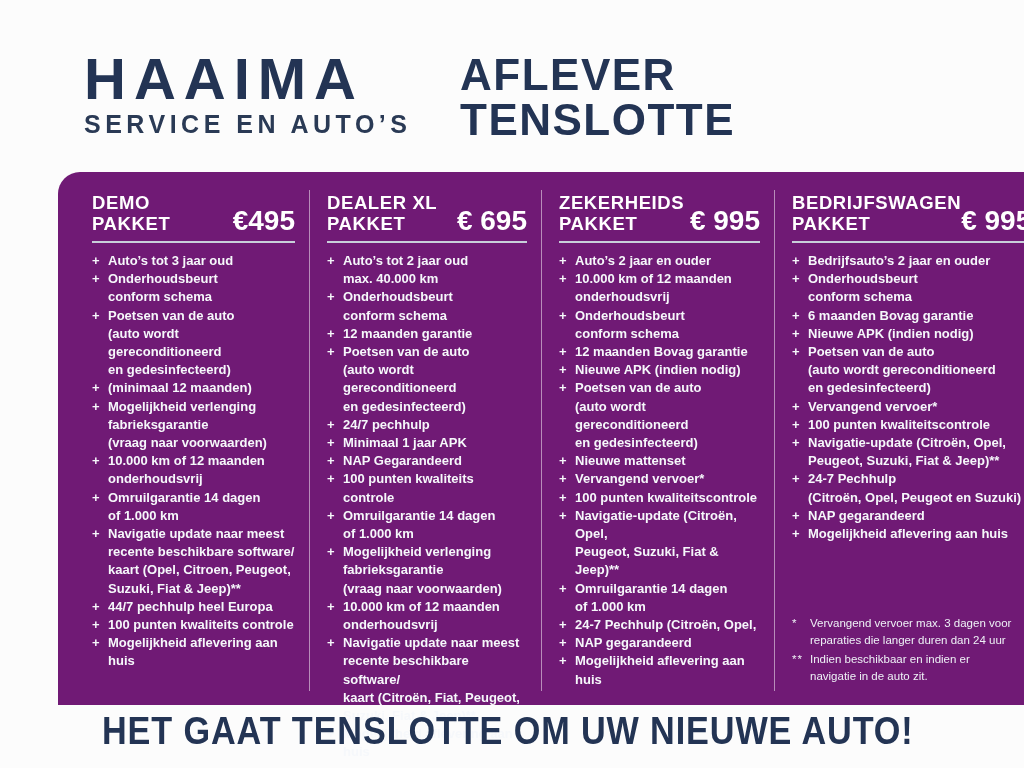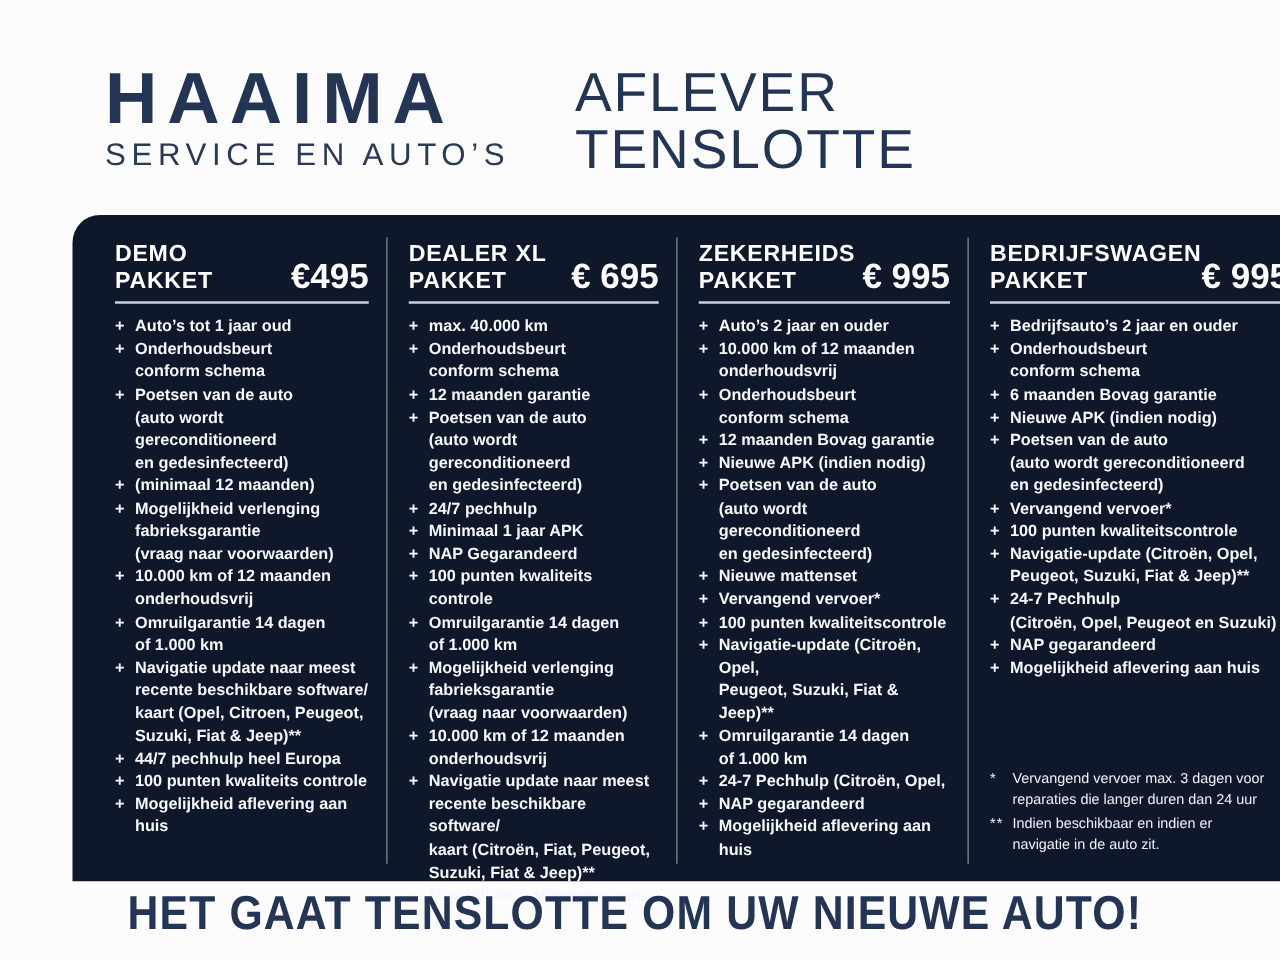--- a/index.html
+++ b/index.html
@@ -13,34 +13,34 @@
   }
 
   
   .header { position: absolute; left: 0; top: 0; width: 1024px; height: 172px; }
   .brand { position: absolute; left: 84px; top: 48px; }
   .brand-name {
     font-size: 58px; font-weight: 700; letter-spacing: 8px;
     color: #233454; line-height: 62px;
   }
   .brand-tagline {
-    font-size: 25px; font-weight: 400; letter-spacing: 4.5px;
+    font-size: 25px; font-weight: 700; letter-spacing: 4.5px;
     color: #2a3a55; line-height: 26px; margin-top: 1px;
   }
   .page-title {
     position: absolute; left: 460px; top: 52px;
-    font-size: 44px; font-weight: 400; letter-spacing: 1.5px;
+    font-size: 44px; font-weight: 700; letter-spacing: 1.5px;
     line-height: 45px; color: #233454;
   }
 
   
   .panel {
     position: absolute; left: 58px; top: 172px;
     width: 966px; height: 533px;
-    background: #0f172a;
+    background: #701a75;
     border-radius: 22px 0 0 0;
     display: flex;
     padding: 18px 0 14px 0;
   }
   .col {
     padding: 2px 14px 0 17px;
     color: #f6f8fb;
   }
   .col:nth-child(1) { flex: 0 0 251px; padding-left: 34px; }
   .col:nth-child(2) { flex: 0 0 232px; }
@@ -106,21 +106,21 @@
           <div>DEMO</div>
           <div>PAKKET</div>
         </h2>
         <div class="pkg-price">€495</div>
       </div>
       <div class="pkg-divider"></div>
       <ul class="features">
         <li class="feature">
           <span class="plus">+</span>
           <div class="lines">
-            <div>Auto’s tot 1 jaar oud</div>
+            <div>Auto’s tot 3 jaar oud</div>
           </div>
         </li>
         <li class="feature">
           <span class="plus">+</span>
           <div class="lines">
             <div>Onderhoudsbeurt</div>
             <div>conform schema</div>
           </div>
         </li>
         <li class="feature">
@@ -194,20 +194,21 @@
           <div>DEALER XL</div>
           <div>PAKKET</div>
         </h2>
         <div class="pkg-price">€ 695</div>
       </div>
       <div class="pkg-divider"></div>
       <ul class="features">
         <li class="feature">
           <span class="plus">+</span>
           <div class="lines">
+            <div>Auto’s tot 2 jaar oud</div>
             <div>max. 40.000 km</div>
           </div>
         </li>
         <li class="feature">
           <span class="plus">+</span>
           <div class="lines">
             <div>Onderhoudsbeurt</div>
             <div>conform schema</div>
           </div>
         </li>

